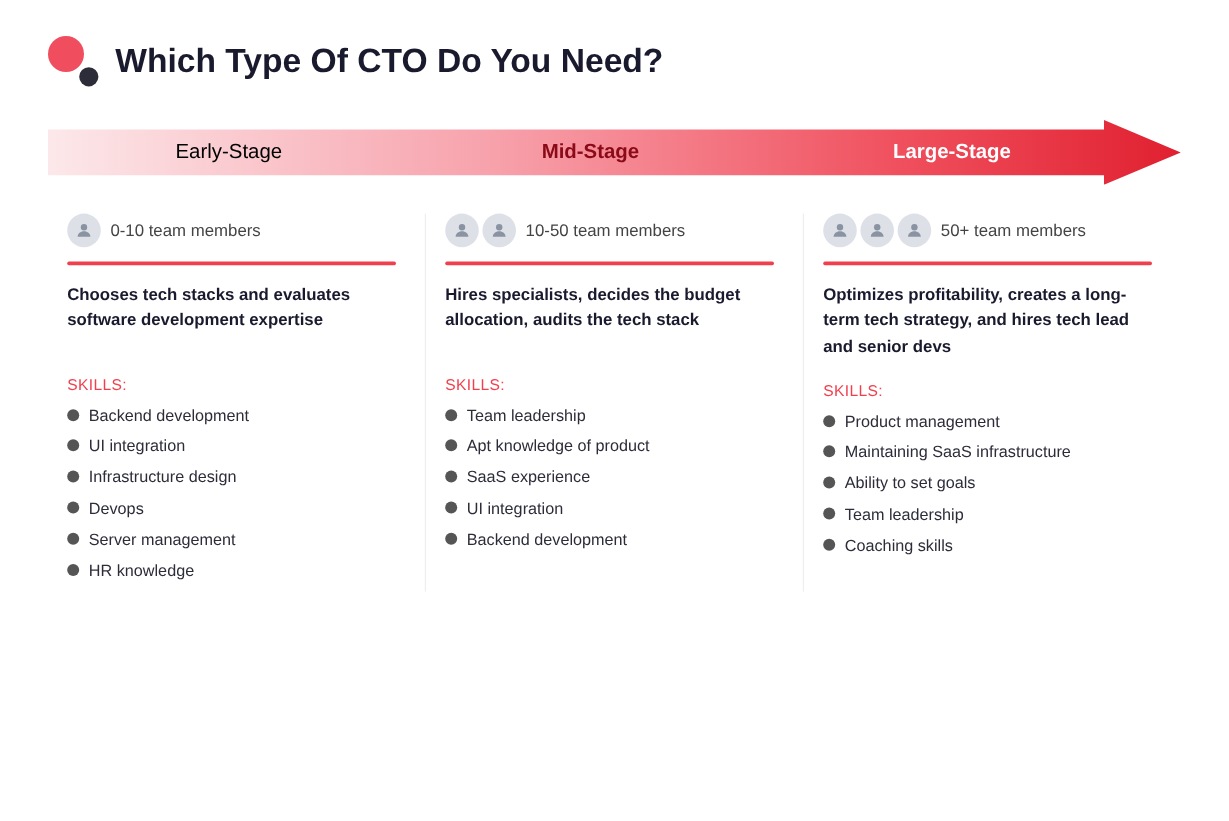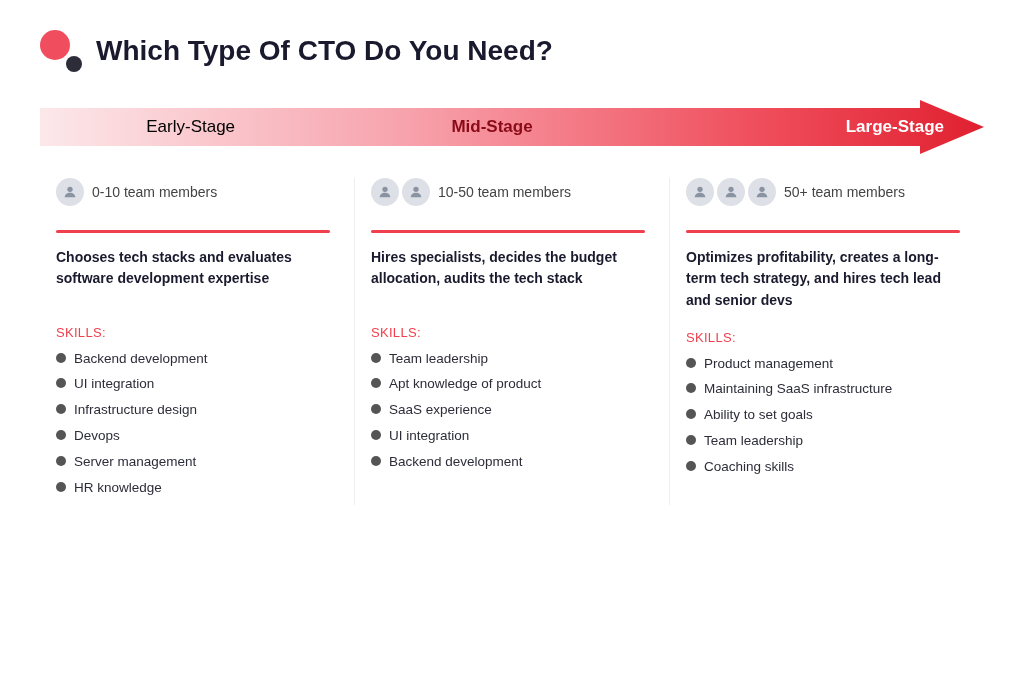--- a/index.html
+++ b/index.html
@@ -70,21 +70,21 @@
       flex: 1;
       padding: 0 24px 0 16px;
       border-right: 1px solid #eee;
     }
     .col:last-child { border-right: none; }
 
     .team-info {
       display: flex;
       align-items: center;
       gap: 8px;
-      margin-bottom: 24px;
+      margin-bottom: 12px;
     }
     .person-icons {
       display: flex;
       gap: 3px;
     }
     .person-icon {
       width: 28px;
       height: 28px;
       background: #dde1e7;
       border-radius: 50%;
@@ -172,21 +172,21 @@
     <polygon points="0,8 880,8 880,0 944,27 880,54 880,46 0,46" fill="url(#arrowGrad)"></polygon>
   </svg>
 
   <div style="position:absolute;top:0;left:0;width:100%;height:100%;display:flex;align-items:center;">
     <div style="flex:1;text-align:center;">
       <span style="font-weight:400;font-size:17px;color:#000000;">Early-Stage</span>
     </div>
     <div style="flex:1;text-align:center;">
       <span style="font-weight:700;font-size:17px;color:#8a0a18;">Mid-Stage</span>
     </div>
-    <div style="flex:1;text-align:right;padding-right:40px;">
+    <div style="flex:1;text-align:center;padding-right:40px;">
       <span style="font-weight:700;font-size:17px;color:#fff;">Large-Stage</span>
     </div>
   </div>
 </div>
 
 <div class="columns">
 
   <div class="col early">
     <div class="team-info">
       <div class="person-icons">

